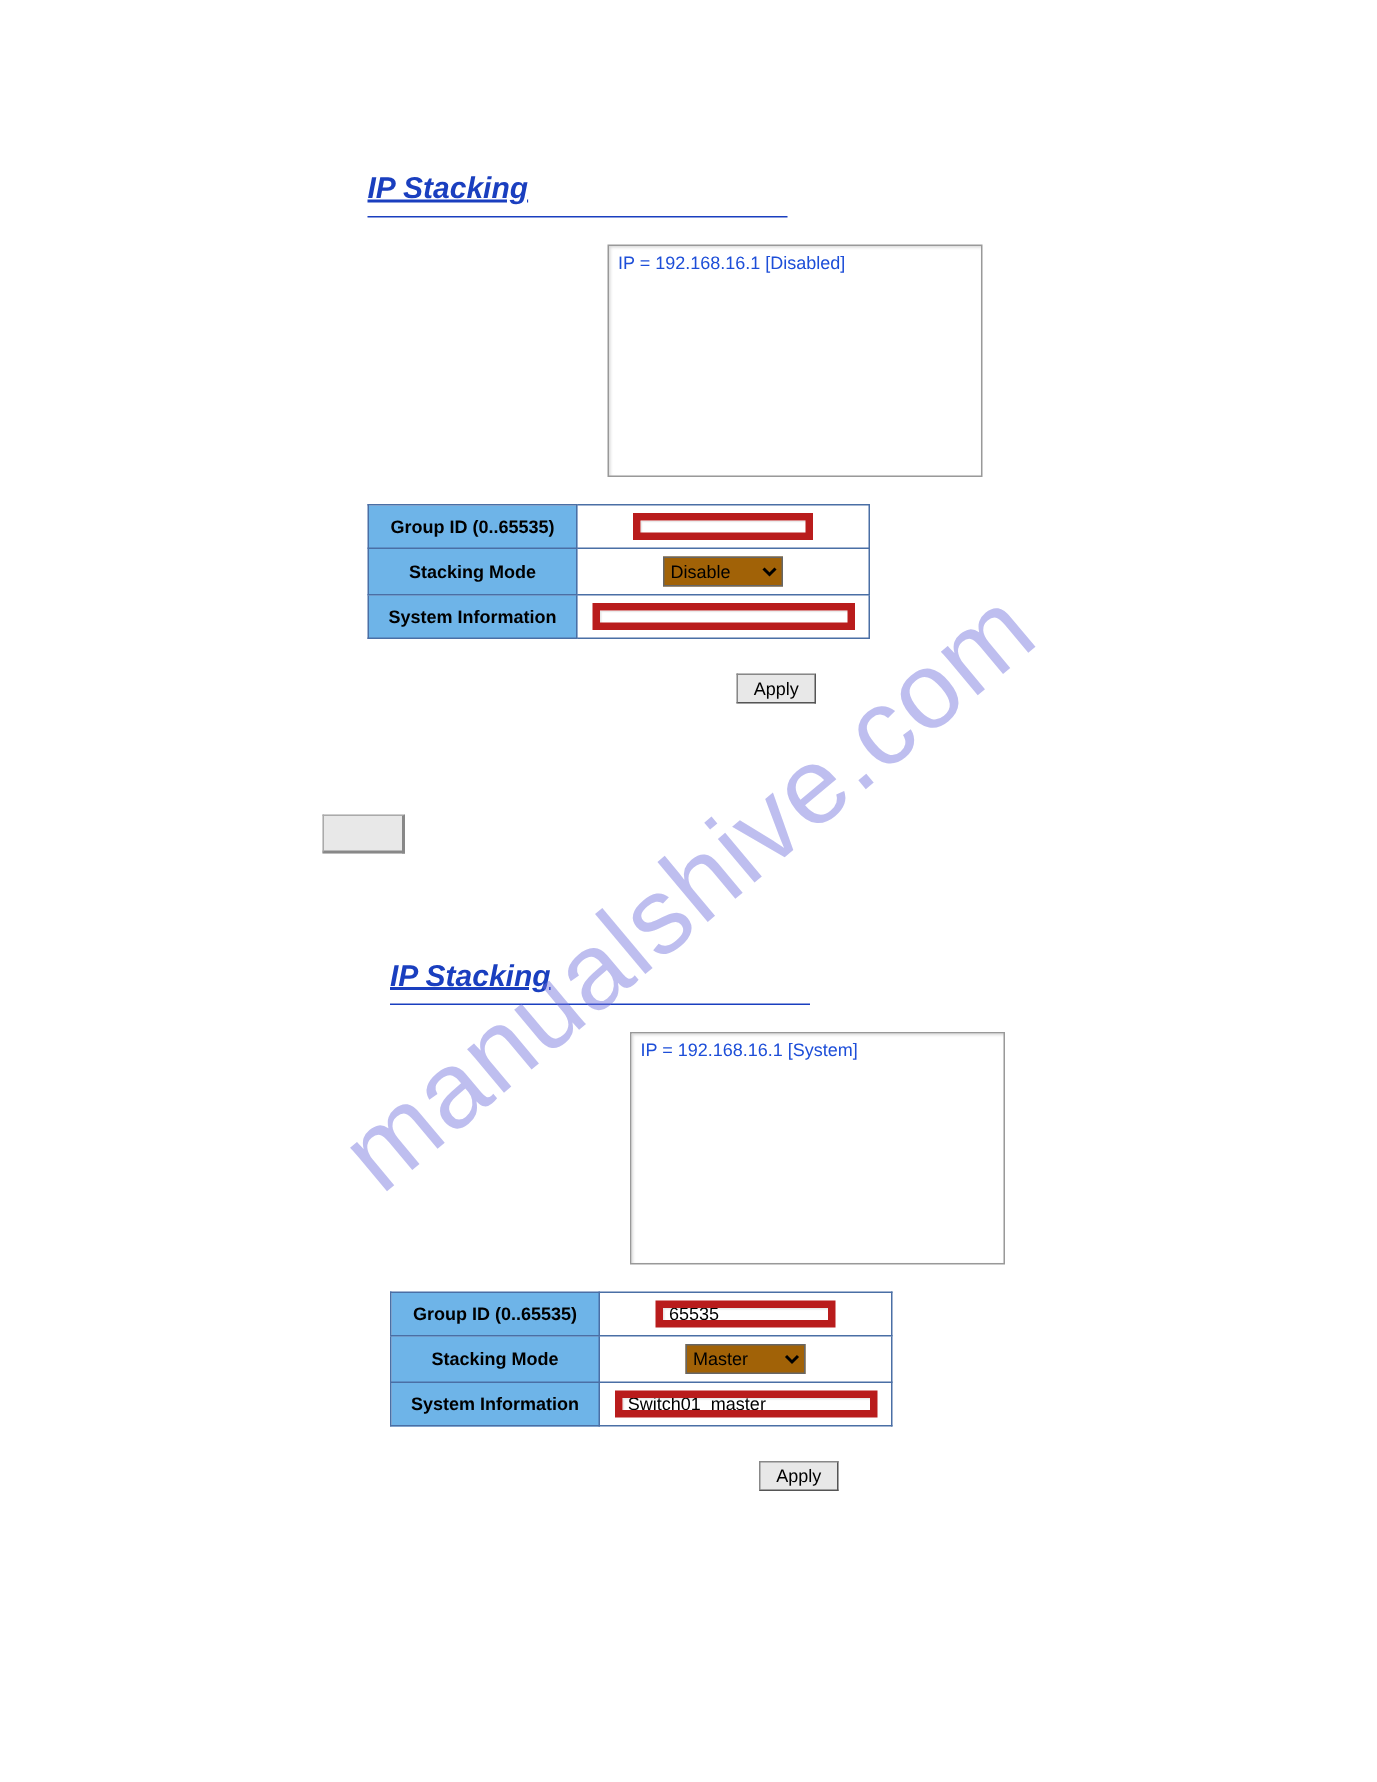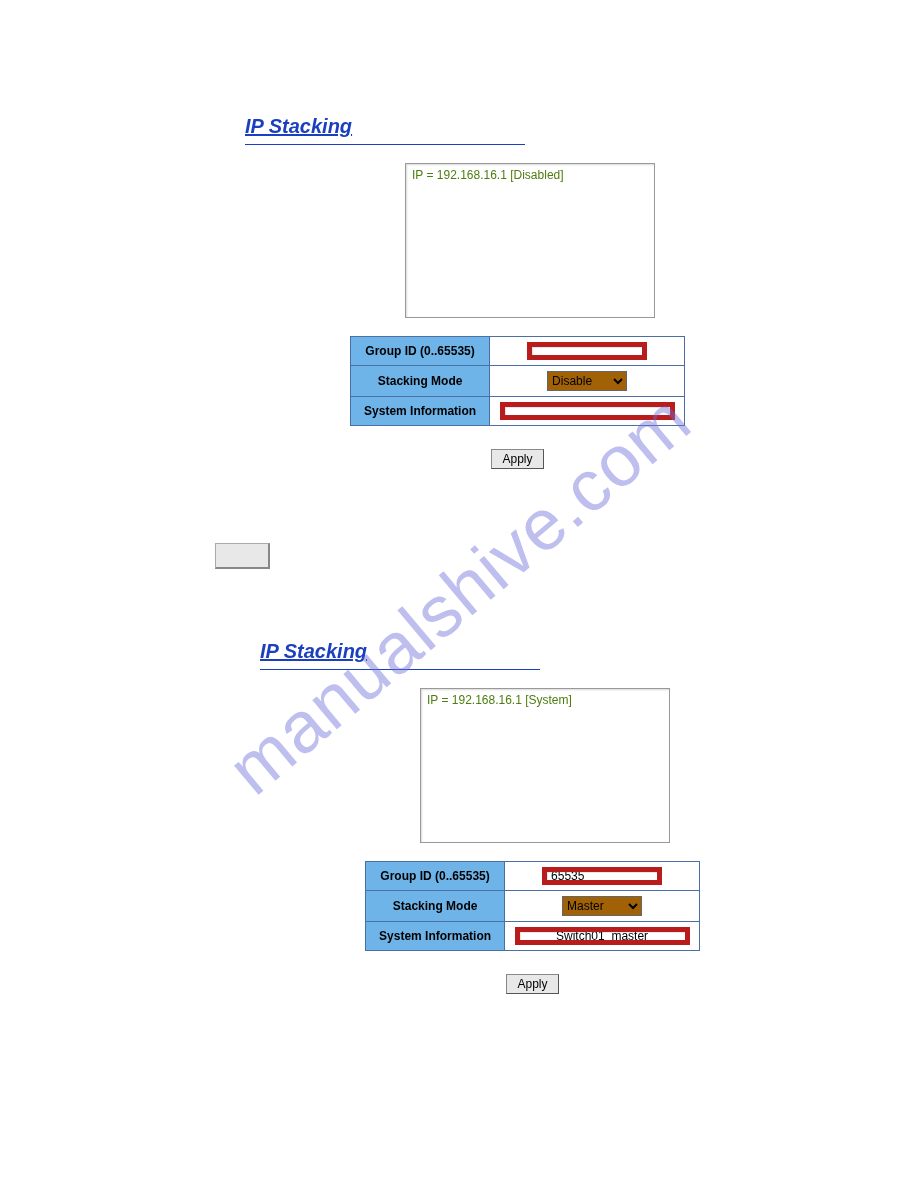--- a/index.html
+++ b/index.html
@@ -50,24 +50,23 @@
       height: 155px;
       border: 1px solid #999;
       box-shadow: inset 1px 1px 2px rgba(0,0,0,0.15);
       background: #fff;
       font-size: 12px;
       padding: 4px 6px;
       margin-left: 160px;
       margin-bottom: 18px;
       overflow: auto;
     }
-    .listbox-item { color: #4d7c0f; }
+    .listbox-item { color: #1d4ed8; }
     .config-table {
       border-collapse: collapse;
-      margin-left: 105px;
       width: 335px;
     }
     .config-table td, .config-table th {
       border: 1px solid #4a6fa5;
       font-size: 12px;
       padding: 5px 6px;
       vertical-align: middle;
     }
     .label-cell {
       background: #6eb4e8;
@@ -82,21 +81,21 @@
       width: 195px;
     }
     .value-cell input[type="text"] {
       width: 120px;
       height: 18px;
       font-size: 12px;
       padding: 1px 4px;
       border: 5px solid #b91c1c;
       box-shadow: inset 1px 1px 1px rgba(0,0,0,0.1);
     }
-    .value-cell input.wide { width: 175px; text-align: center; }
+    .value-cell input.wide { width: 175px; text-align: left; }
     .value-cell select {
       width: 80px;
       height: 20px;
       font-size: 12px;
       border: 1px solid #666;
       background: #a16207;
     }
     .apply-row {
       text-align: center;
       margin-top: 23px;

